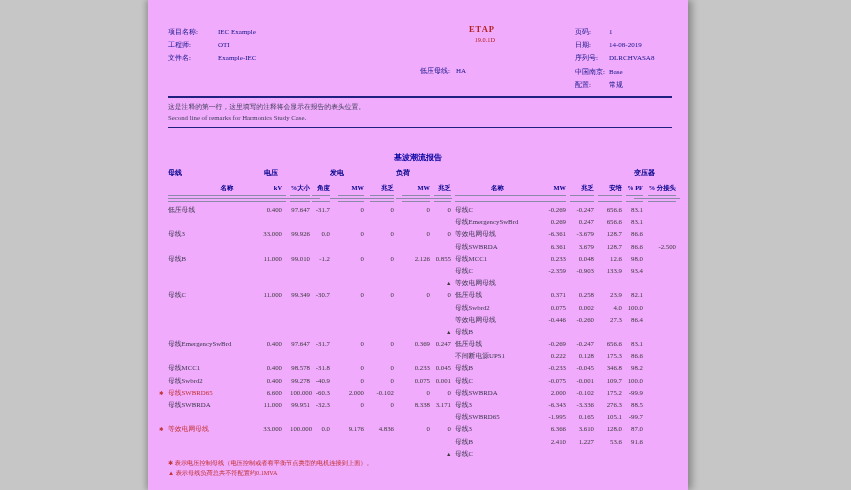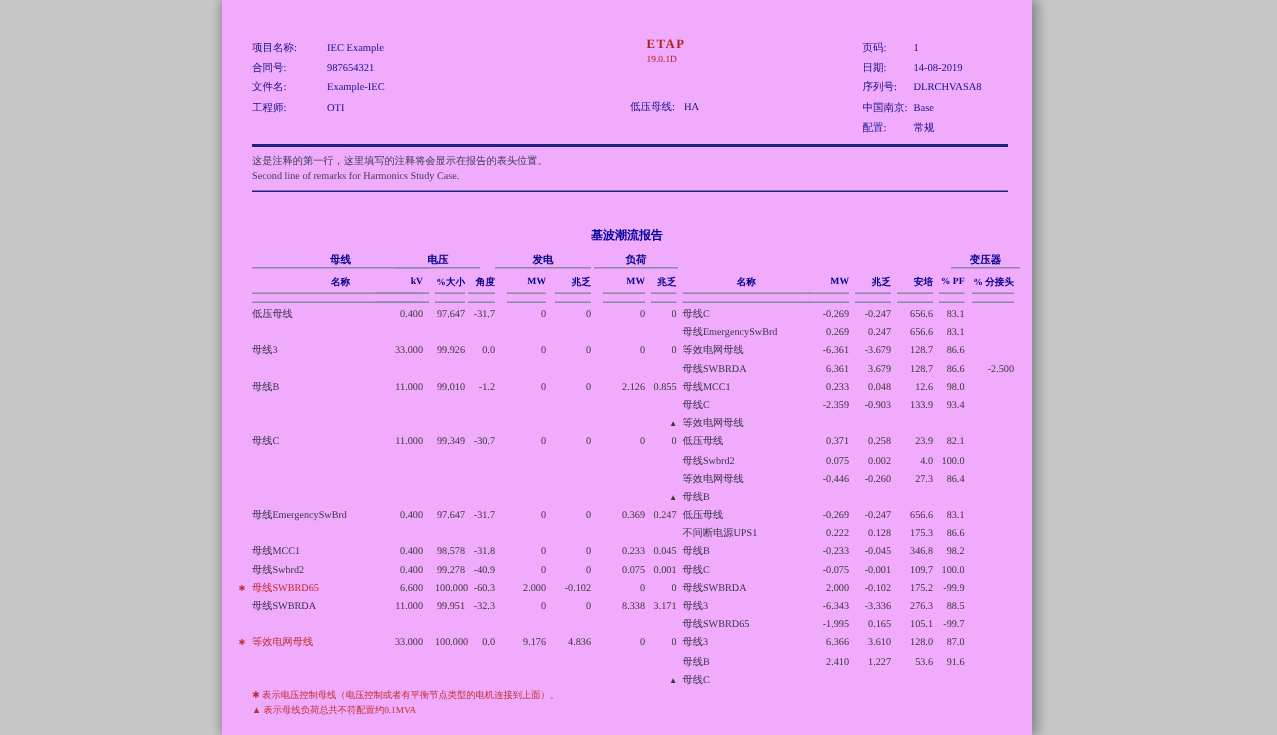--- a/index.html
+++ b/index.html
@@ -7,37 +7,37 @@
   .page{position:absolute;left:148px;top:0;width:540px;height:490px;background:#f0abfc;
     box-shadow:4px 0 7px rgba(0,0,0,0.30),-3px 0 5px rgba(0,0,0,0.18);}
   
   .hdr-left{position:absolute;left:20px;top:26px;width:180px;}
   .hdr-right{position:absolute;left:427px;top:26px;width:110px;}
   .hrow{position:relative;height:13.2px;}
   .hlabel{position:absolute;left:0;top:0;font-size:7px;line-height:13px;color:#14148c;white-space:nowrap;}
   .hvalue{position:absolute;top:0;font-size:7px;line-height:13px;color:#14148c;white-space:nowrap;font-family:Liberation Serif, serif;}
   .hdr-left .hvalue{left:50px;}
   .hdr-right .hvalue{left:34px;}
-  .etap-block{position:absolute;left:283px;top:24px;width:64px;text-align:left;}
+  .etap-block{position:absolute;left:283px;top:24px;width:64px;text-align:right;}
   .etap-logo{font-size:8.5px;font-weight:bold;color:#b42020;letter-spacing:1px;}
   .etap-ver{font-size:6.3px;color:#b42020;margin-top:2px;}
   .analysis{position:absolute;left:272px;top:65px;height:13px;}
   .analysis .hvalue{left:36px;}
   .hline{position:absolute;left:20px;width:504px;background:#202080;}
   .hline1{top:96px;height:2px;}
   .hline2{top:127px;height:1px;}
   .remark{position:absolute;left:20px;font-size:6.8px;color:#40405a;white-space:nowrap;}
   .remark1{top:102px;}
   .remark2{top:114px;}
   .title{position:absolute;left:0;top:146px;width:540px;text-align:center;}
   .title span{font-size:8px;font-weight:bold;color:#0000a0;}
   
   .ghead{position:absolute;left:0;top:168px;width:540px;height:14px;}
-  .gcell{position:absolute;top:0;text-align:center;font-size:7px;font-weight:bold;color:#00008b;
-    padding-bottom:0;border-bottom:1px solid #8a8aa8;white-space:nowrap;}
+  .gcell{position:absolute;top:0;font-size:7px;font-weight:bold;color:#00008b;
+    padding-bottom:20px;border-bottom:1px solid #8a8aa8;white-space:nowrap;}
   .g0{left:20px;width:118px}.g1{left:116px;width:56px}.g2{left:182px;width:64px}
   .g3{left:248px;width:56px}.g4{left:307px;width:188px}.g5{left:486px;width:46px}
   .shead{position:absolute;left:0;top:184px;width:540px;height:11px;}
   .scell{position:absolute;top:0;font-size:6.4px;font-weight:bold;color:#00008b;text-align:right;white-space:nowrap;}
   .s0{left:20px;width:118px;text-align:center}
   .s1{left:102px;width:32px}.s2{left:142px;width:20px}.s3{left:164px;width:18px}
   .s4{left:190px;width:26px}.s5{left:222px;width:24px}.s6{left:254px;width:28px}
   .s7{left:286px;width:17px}.s8{left:307px;width:85px;text-align:center}
   .s9{left:390px;width:28px}.s10{left:422px;width:24px}.s11{left:450px;width:24px}
   .s12{left:478px;width:17px}.s13{left:500px;width:28px}
@@ -66,30 +66,26 @@
 <body>
 
 <div class="page">
 
   <div class="hdr-left">
       <div class="hrow">
         <span class="hlabel">项目名称:</span>
         <span class="hvalue">IEC Example</span>
       </div>
       <div class="hrow">
-        <span class="hlabel">合同号:</span>
-        <span class="hvalue">987654321</span>
+        <span class="hlabel">工程师:</span>
+        <span class="hvalue">OTI</span>
       </div>
       <div class="hrow">
         <span class="hlabel">文件名:</span>
         <span class="hvalue">Example-IEC</span>
-      </div>
-      <div class="hrow">
-        <span class="hlabel">工程师:</span>
-        <span class="hvalue">OTI</span>
       </div>
     </div>
 
   <div class="etap-block">
     <div class="etap-logo">ETAP</div>
     <div class="etap-ver">19.0.1D</div>
   </div>
 
   <div class="analysis">
     <span class="hlabel">低压母线:</span>

